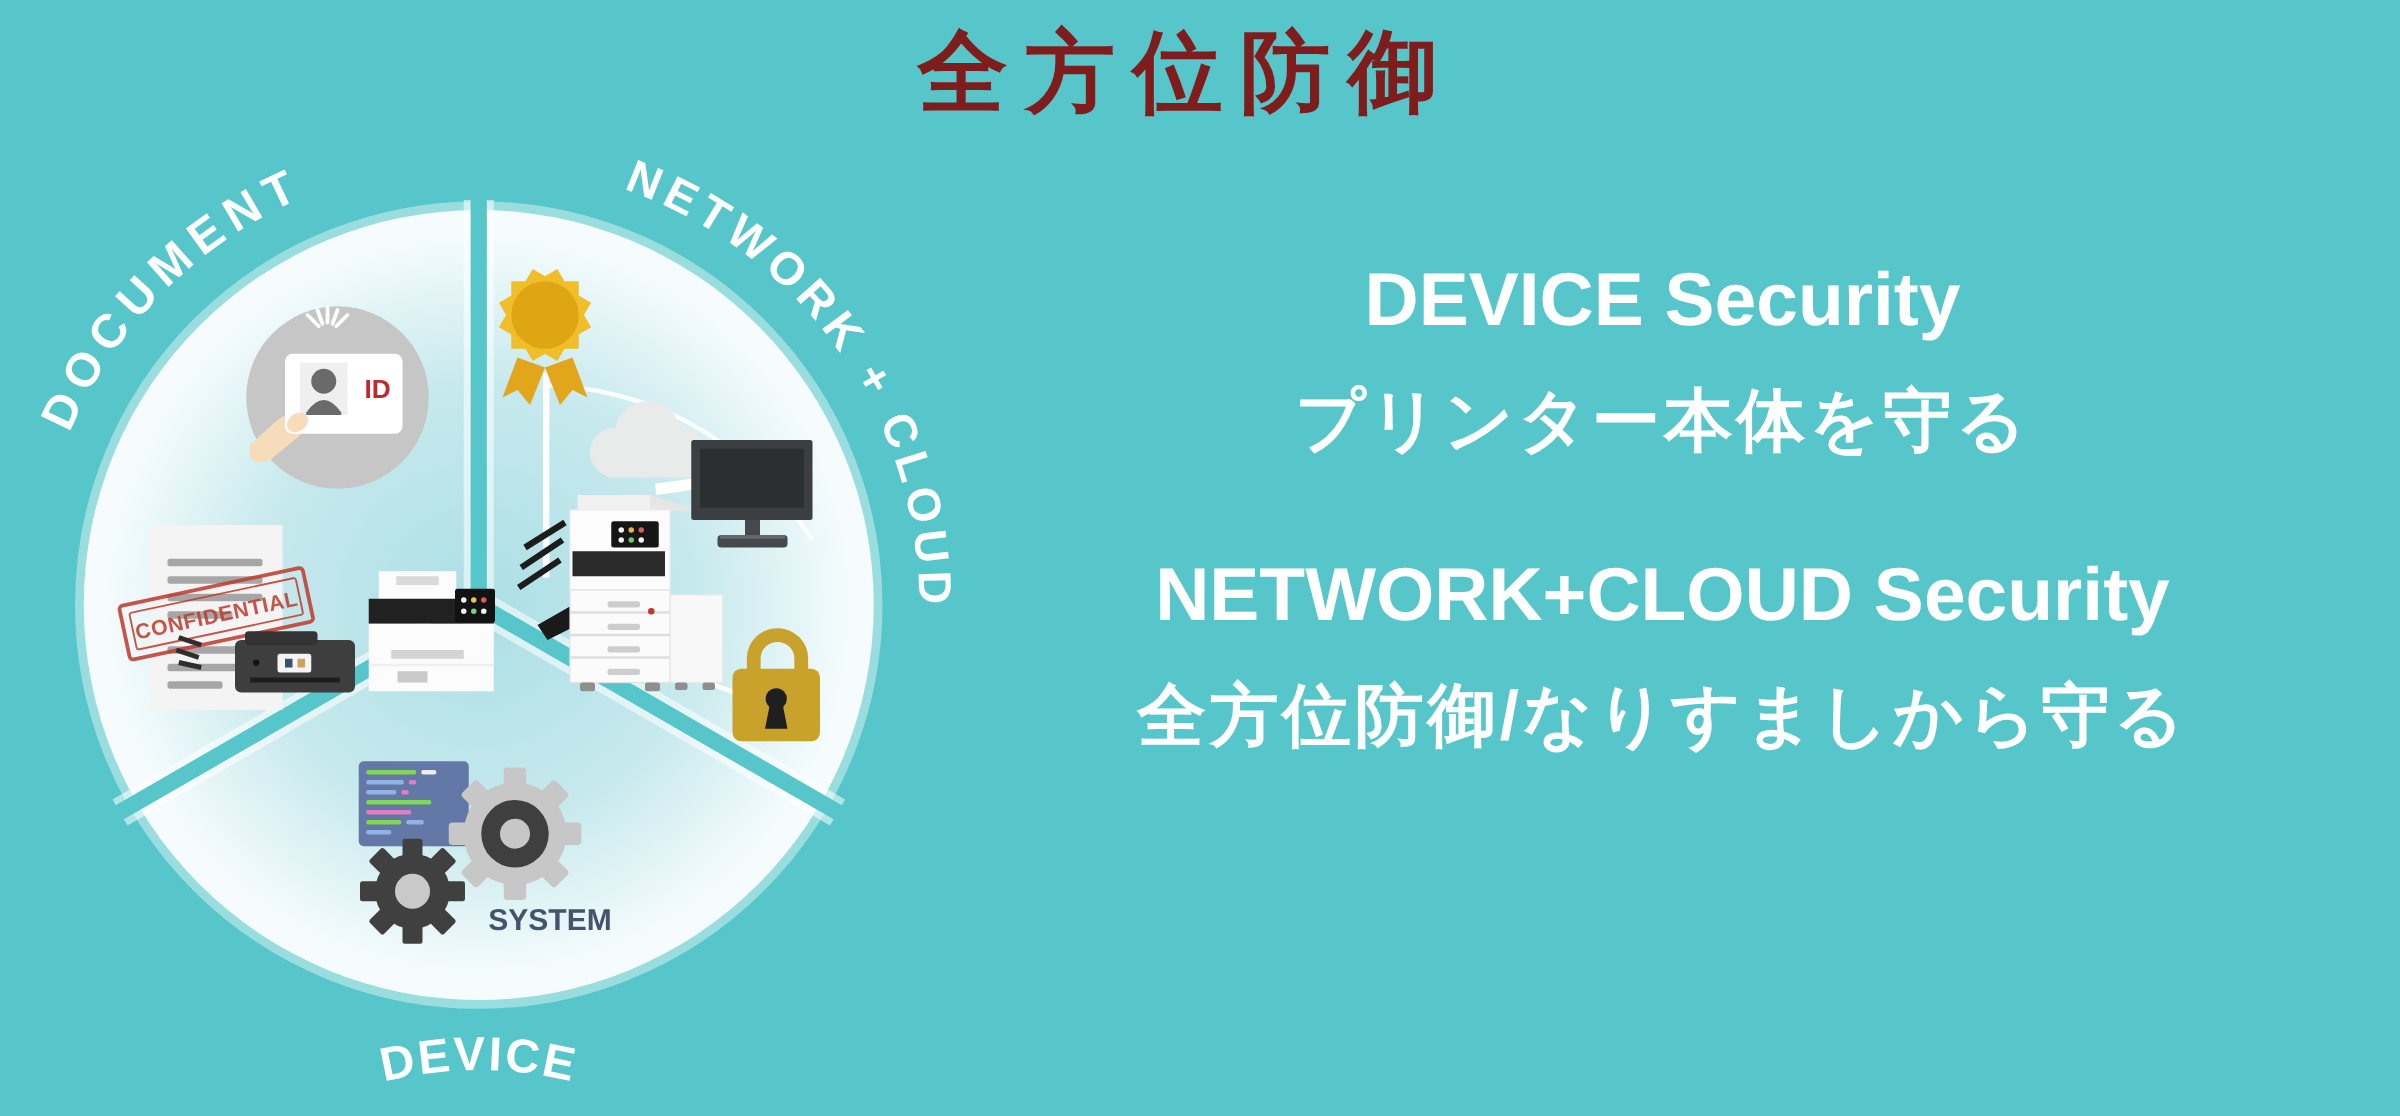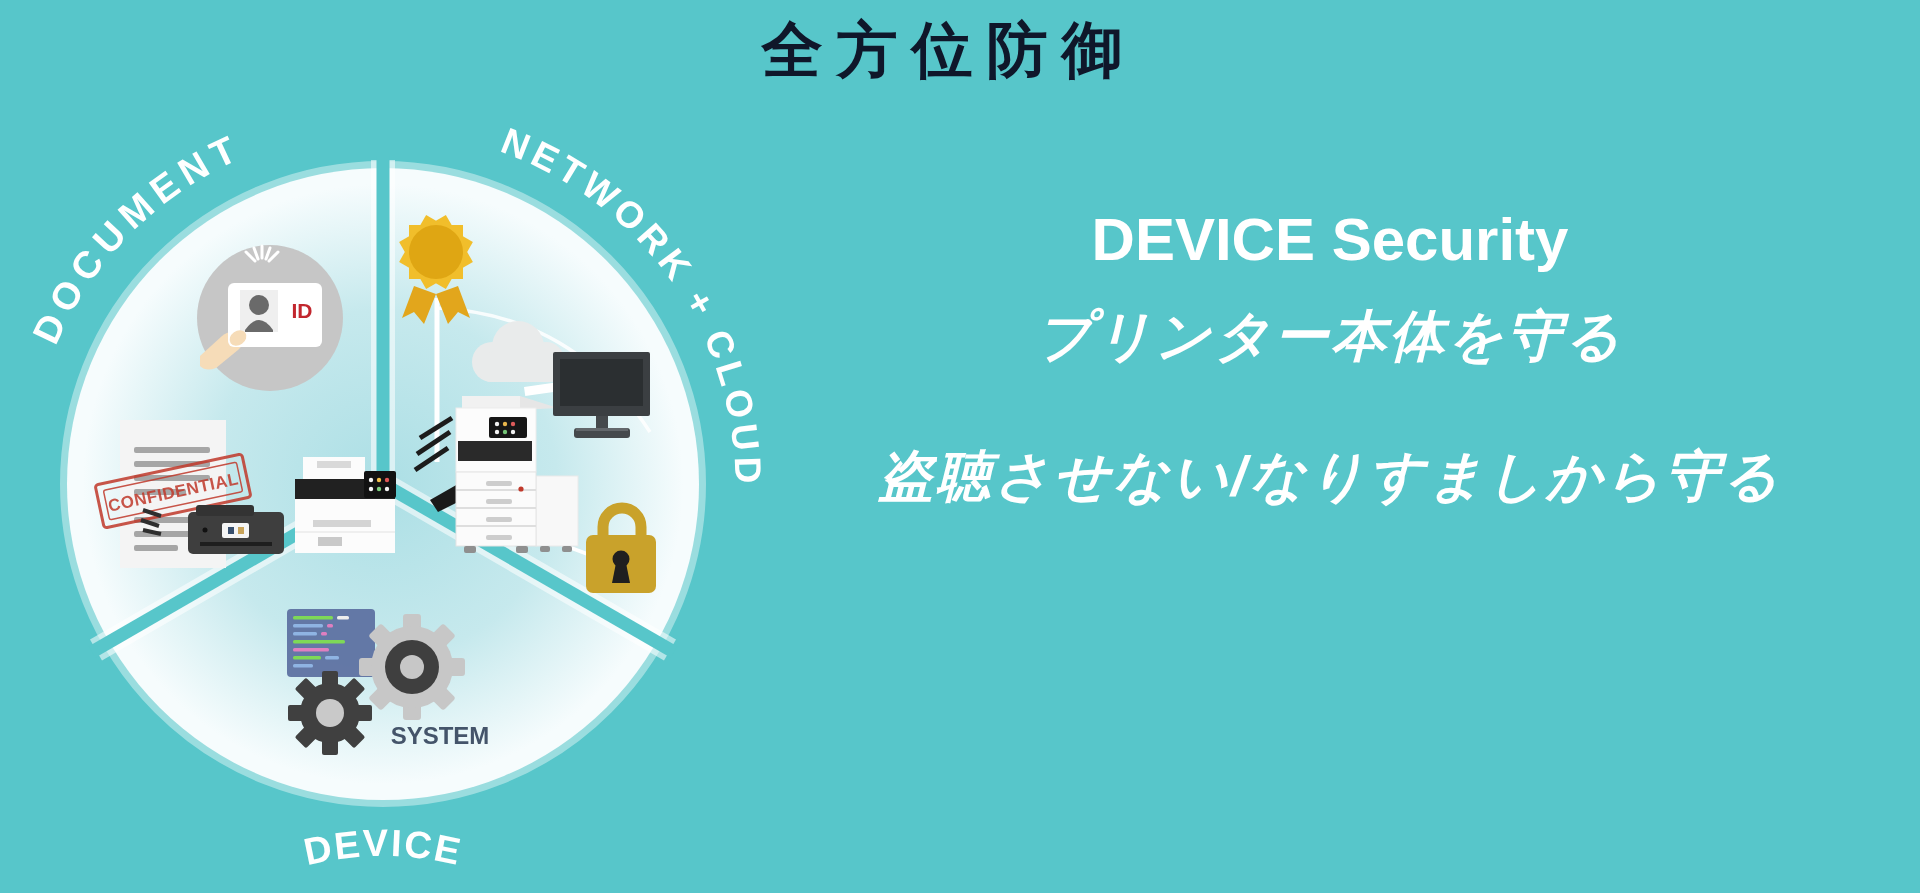--- a/index.html
+++ b/index.html
@@ -3,28 +3,28 @@
 <meta charset="utf-8">
 <style>
   html,body{margin:0;padding:0;background:#2a2a2a;}
   .stage{
     position:relative;width:1920px;height:893px;overflow:hidden;
     background:#57C6CA;
     font-family:"Liberation Sans","DejaVu Sans",sans-serif;
   }
   .title{
     position:absolute;top:10px;left:12px;right:34px;
-    text-align:center;color:#0f172a;font-size:61px;font-weight:700;
+    text-align:center;color:#7f1d1d;font-size:72px;font-weight:700;
     letter-spacing:14px;white-space:nowrap;
   }
   .diagram{position:absolute;left:0;top:0;}
   .right-col{position:absolute;left:850px;width:960px;text-align:center;color:#fff;}
   .sec{position:absolute;left:0;right:0;}
   .sec-h{font-size:60px;font-weight:700;line-height:96px;white-space:nowrap;}
-  .sec-s{font-size:55px;font-weight:700;line-height:96px;letter-spacing:3px;white-space:nowrap;font-style:italic;}
+  .sec-s{font-size:55px;font-weight:700;line-height:96px;letter-spacing:3px;white-space:nowrap;}
   .sec-device{top:192px;}
   .sec-network{top:428px;}
   .sec-document{top:666px;}
   svg text{font-family:"Liberation Sans","DejaVu Sans",sans-serif;}
 </style>
 </head>
 <body>
 
 <div class="stage">
 
@@ -267,19 +267,20 @@
       <textPath href="#arcDevice" startOffset="50%" text-anchor="middle">DEVICE</textPath>
     </text>
   </svg>
 
   <div class="right-col">
     <div class="sec sec-device">
       <div class="sec-h">DEVICE Security</div>
       <div class="sec-s">プリンター本体を守る</div>
     </div>
     <div class="sec sec-network">
-      <div class="sec-s">盗聴させない/なりすましから守る</div>
+      <div class="sec-h">NETWORK+CLOUD Security</div>
+      <div class="sec-s">全方位防御/なりすましから守る</div>
     </div>
     <div class="sec sec-document">
     </div>
   </div>
 
 </div>
 
 </body></html>

